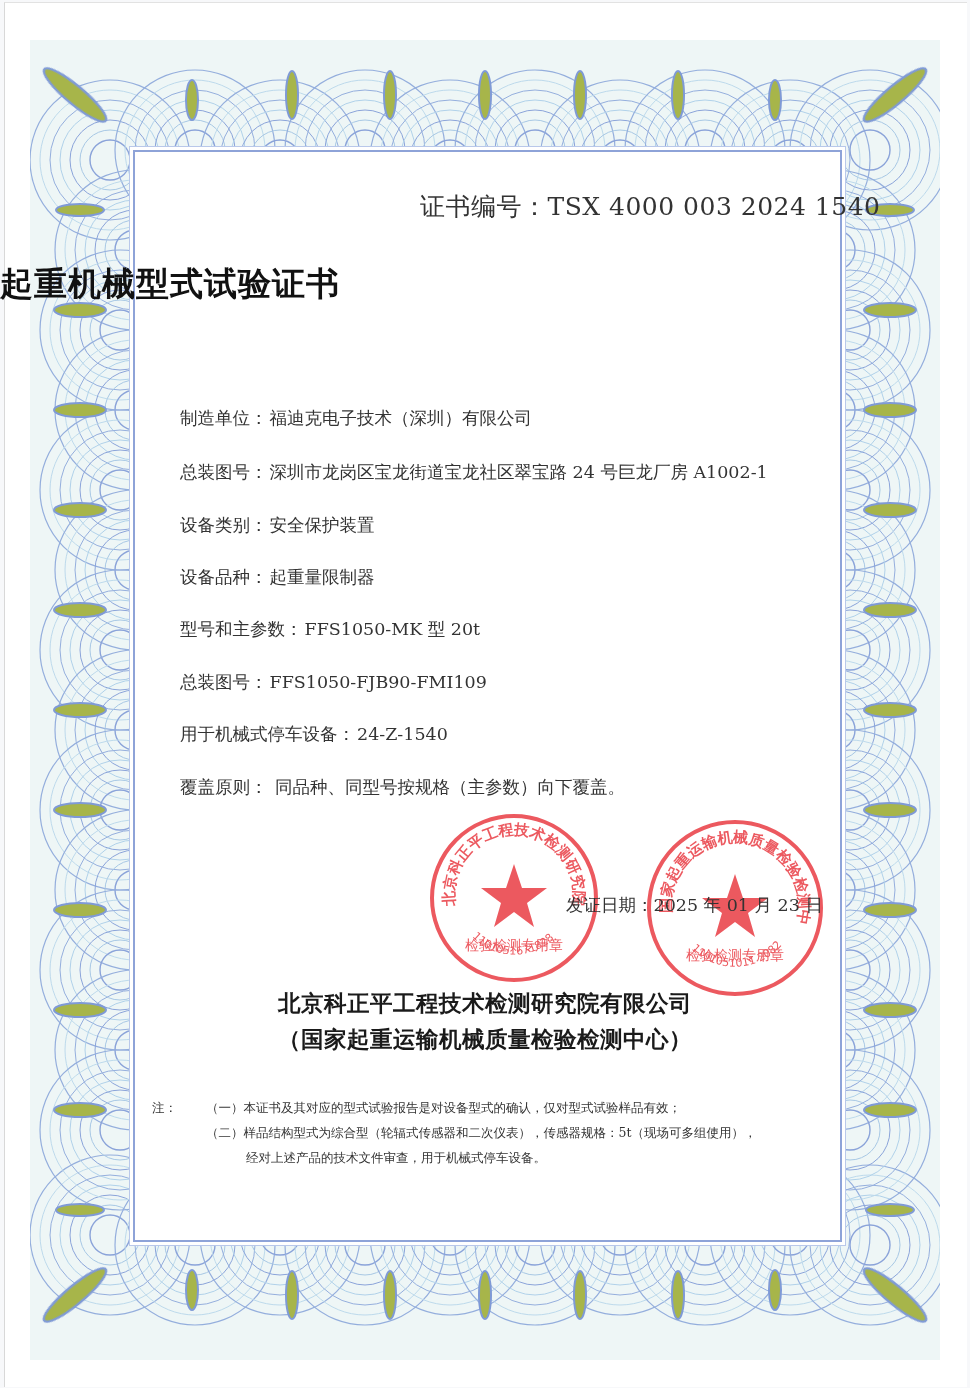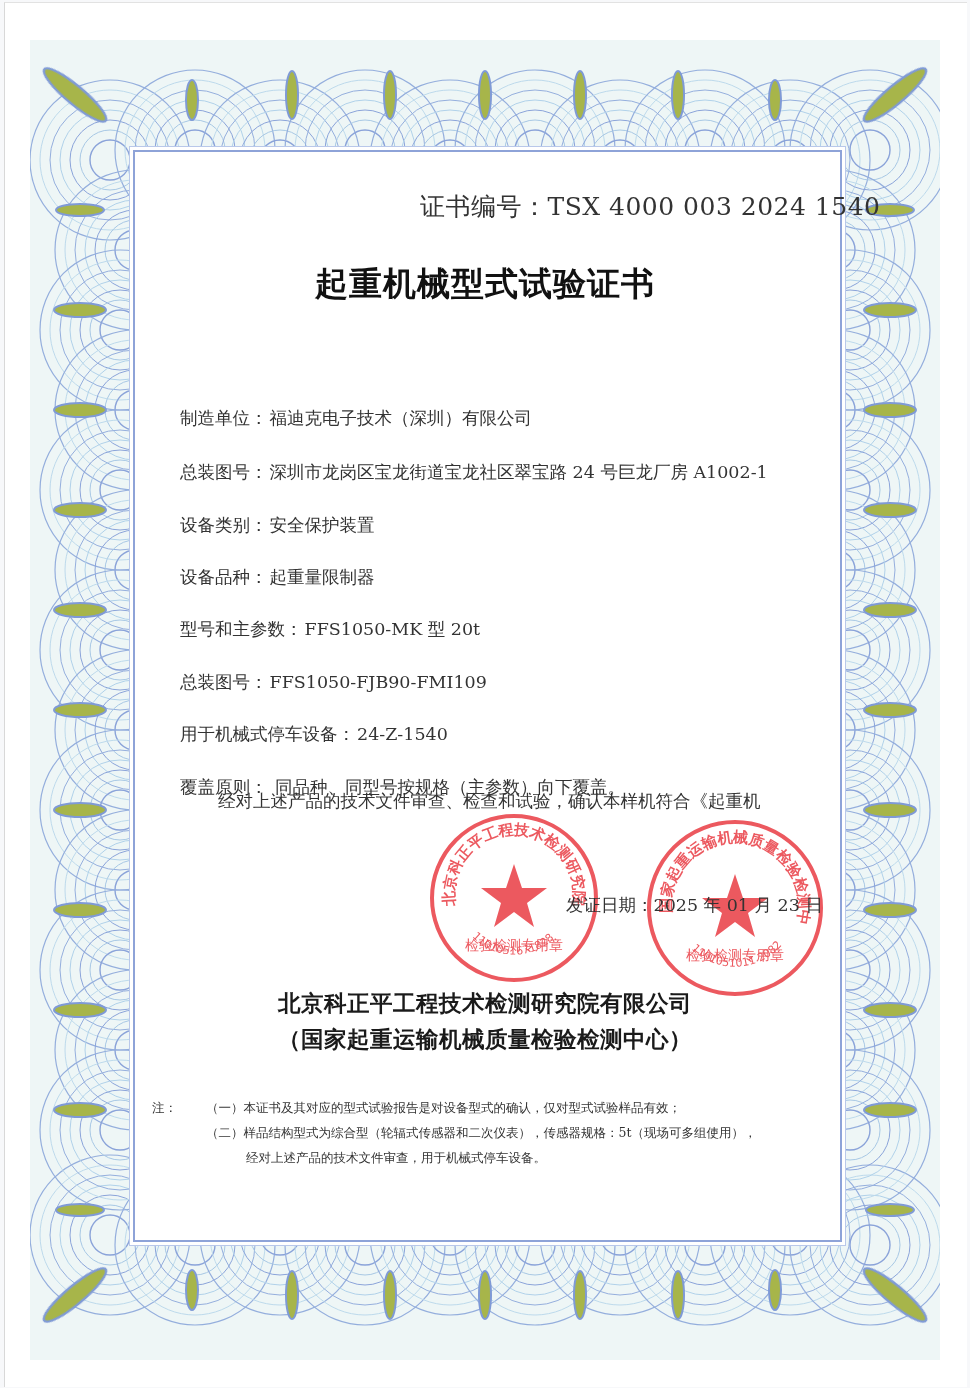--- a/index.html
+++ b/index.html
@@ -17,21 +17,21 @@
   .inner {
     position: absolute; left: 133px; top: 150px; width: 705px; height: 1088px;
     background: #ffffff; border: 2px solid #8ea3d8;
     box-shadow: 0 0 0 3px #ffffff, 0 0 0 4px #b9c8ea;
   }
   .cert-no {
     position: absolute; left: 420px; top: 190px; width: 420px;
     font-size: 25px; color: #333; letter-spacing: 0.5px; white-space: nowrap;
   }
   .title {
-    position: absolute; left: 0; width: 970px; top: 262px; text-align: center;
+    position: absolute; left: 0; width: 970px; top: 262px; text-align: left;
     font-family: "DejaVu Sans", "Liberation Sans", sans-serif; font-weight: bold;
     font-size: 33px; color: #111; letter-spacing: 1px;
   }
   .field {
     position: absolute; left: 180px; font-size: 17.5px; color: #333; white-space: nowrap; margin-top: 36px;
   }
   .field .lbl { margin-right: 2px; }
   .para {
     position: absolute; left: 180px; width: 668px; font-size: 17.5px; color: #333;
     line-height: 42px;
@@ -286,21 +286,20 @@
   <span class="lbl">总装图号：</span><span>FFS1050-FJB90-FMI109</span>
 </div>
 <div class="field" style="top:686px">
   <span class="lbl">用于机械式停车设备：</span><span>24-Z-1540</span>
 </div>
 <div class="field" style="top:739px">
   <span class="lbl">覆盖原则：</span><span style="white-space:pre"> 同品种、同型号按规格（主参数）向下覆盖。</span>
 </div>
 
 <div class="para" style="top:780px">
-  <div class="indent">经对上述产品的技术文件审查、检查和试验，确认本样机符合《起重机</div>
 </div>
 
 <svg class="seal" style="left:428px;top:812px" width="172" height="172" viewBox="0 0 172 172">
   <defs>
       <path id="arc1" d="M28,98 A60,60 0 1,1 144,98"></path>
       <path id="arc1b" d="M40,120 A58,58 0 0,0 132,120"></path>
     </defs>
   <circle cx="86" cy="86" r="82" fill="none" stroke="#e8343c" stroke-width="4"></circle>
   <polygon points="86,52 94,76 119,76 99,91 106,115 86,100 66,115 73,91 53,76 78,76" fill="#e8343c"></polygon>
   <text font-size="15" fill="#e8343c" font-family="DejaVu Sans, sans-serif" font-weight="bold"><textPath href="#arc1" startOffset="2%">北京科正平工程技术检测研究院有限公司</textPath></text>

